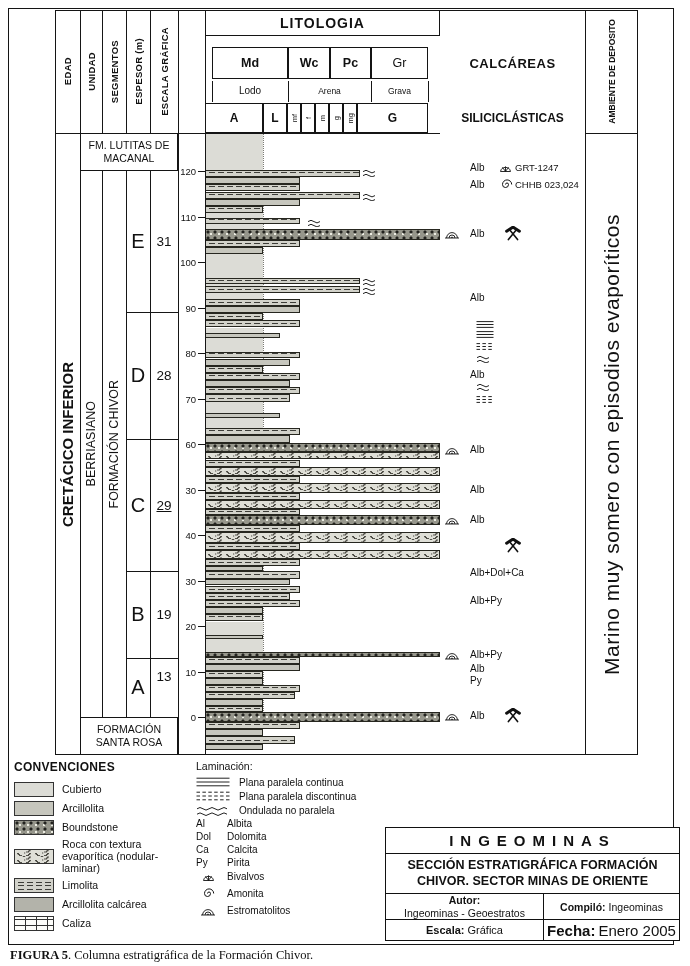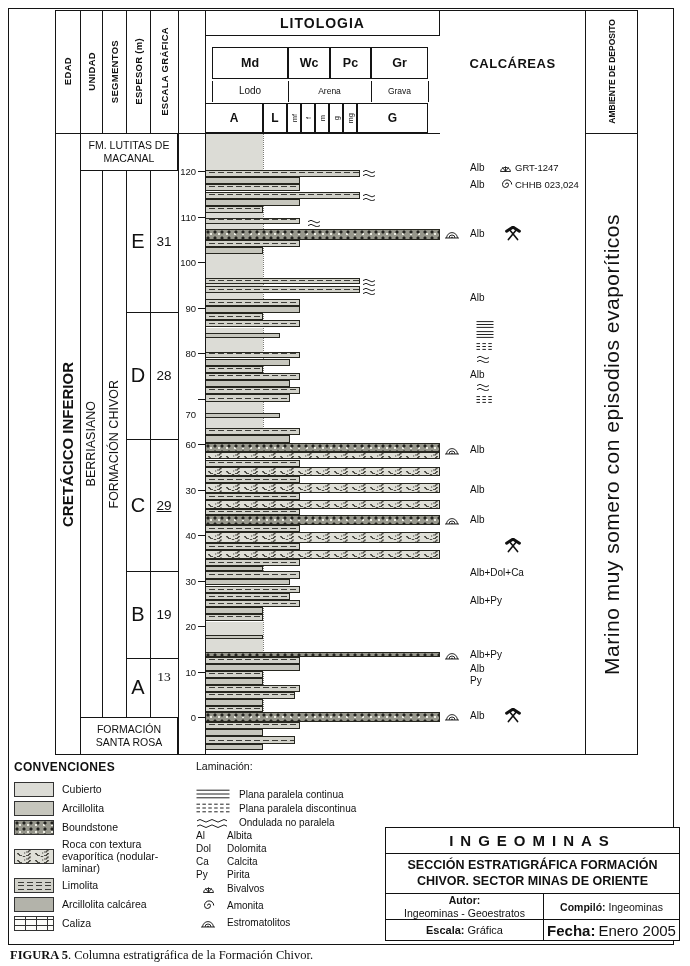--- a/index.html
+++ b/index.html
@@ -28,21 +28,21 @@
   #dotline{position:absolute;left:263px;top:133px;width:0;height:584px;border-left:1px dotted #7a7a74;z-index:2}
   .sym{position:absolute;z-index:4;line-height:0}
   .ann-label{position:absolute;z-index:4;font-size:10px;white-space:nowrap}
   .ann-note{font-size:9.5px}
   .ticklab{position:absolute;width:20px;text-align:right;font-size:9.5px;z-index:4}
   .segletter{position:absolute;left:126px;width:24px;font-size:20px;z-index:4}
   .segthick{position:absolute;left:150px;width:28px;font-size:13.5px;z-index:4}
   
   #conv{position:absolute;left:14px;top:760px;width:180px}
   .lg-title{font-size:12px;font-weight:bold;letter-spacing:.3px;margin-bottom:8px}
-  .lg-title2{font-size:10.5px;margin-bottom:16px}
+  .lg-title2{font-size:10.5px;margin-bottom:4px}
   .conv-row{display:flex;align-items:center;gap:8px;margin-bottom:4px}
   .swatch{width:40px;height:15px;border:1px solid #333;flex:0 0 auto}
   .conv-row .lab{font-size:10.5px;line-height:1.12}
   #lam{position:absolute;left:196px;top:760px;width:188px}
   .lam-row{display:flex;align-items:center;gap:7px;margin-bottom:2px;font-size:10px}
   .lgsym{width:36px;flex:0 0 auto;line-height:0}
   .ab{width:24px;flex:0 0 auto}
   .lgicon{width:24px;flex:0 0 auto;display:flex;justify-content:center;line-height:0}
   
   #tblock{position:absolute;left:385px;top:827px;width:295px;height:114px;border:1.5px solid #111;display:flex;flex-direction:column;background:#fff}
@@ -92,21 +92,21 @@
       <span>ESPESOR (m)</span>
     </div>
   <div class="vt hc" style="left:150px;top:10px;width:28px;height:123px">
       <span>ESCALA GRÁFICA</span>
     </div>
 
   <div class="box cell" style="left:205px;top:10px;width:235px;height:26px;font-size:14px;font-weight:bold;letter-spacing:1px">LITOLOGIA</div>
   <div class="gcell" style="left:212px;top:47px;width:76px;height:32px;font-size:12.5px;font-weight:bold">Md</div>
   <div class="gcell" style="left:288px;top:47px;width:42px;height:32px;font-size:12.5px;font-weight:bold">Wc</div>
   <div class="gcell" style="left:330px;top:47px;width:41px;height:32px;font-size:12.5px;font-weight:bold">Pc</div>
-  <div class="gcell" style="left:371px;top:47px;width:57px;height:32px;font-size:12.5px;font-weight:bold">Gr</div>
+  <div class="gcell" style="left:371px;top:47px;width:57px;height:32px;font-size:12.5px;font-weight:normal">Gr</div>
   <div class="line" style="left:212px;top:81px;width:1px;height:21px"></div>
   <div class="line" style="left:288px;top:81px;width:1px;height:21px"></div>
   <div class="line" style="left:371px;top:81px;width:1px;height:21px"></div>
   <div class="line" style="left:428px;top:81px;width:1px;height:21px"></div>
   <div class="abs cell" style="left:212px;top:84px;width:76px;height:13px;font-size:10px">Lodo</div>
   <div class="abs cell" style="left:288px;top:84px;width:83px;height:13px;font-size:8.5px">Arena</div>
   <div class="abs cell" style="left:371px;top:84px;width:57px;height:13px;font-size:8.5px">Grava</div>
   <div class="gcell" style="left:205px;top:103px;width:58px;height:30px;font-size:12px;font-weight:bold">A</div>
   <div class="gcell" style="left:263px;top:103px;width:24px;height:30px;font-size:12px;font-weight:bold">L</div>
   <div class="gcell gsm" style="left:287px;top:103px;width:14px;height:30px">
@@ -119,20 +119,21 @@
       <span>m</span>
     </div>
   <div class="gcell gsm" style="left:329px;top:103px;width:14px;height:30px">
       <span>g</span>
     </div>
   <div class="gcell gsm" style="left:343px;top:103px;width:14px;height:30px">
       <span>mg</span>
     </div>
   <div class="gcell" style="left:357px;top:103px;width:71px;height:30px;font-size:12px;font-weight:bold">G</div>
   <div class="abs cell" style="left:440px;top:48px;width:145px;height:30px;font-size:13px;font-weight:bold;letter-spacing:.5px">CALCÁREAS</div>
+  <div class="abs cell" style="left:440px;top:104px;width:145px;height:28px;font-size:12px;font-weight:bold">SILICICLÁSTICAS</div>
   <div class="vt" style="left:585px;top:10px;width:53px;height:123px">
       <span style="font-size:8.5px;font-weight:bold">AMBIENTE DE DEPOSITO</span>
     </div>
 
   <div class="vt" style="left:55px;top:133px;width:25px;height:622px">
       <span style="font-size:15px;font-weight:bold">CRETÁCICO INFERIOR</span>
     </div>
   <div class="vt" style="left:80px;top:171px;width:22px;height:546px">
       <span style="font-size:12.5px">BERRIASIANO</span>
     </div>
@@ -364,21 +365,21 @@
     <div class="ticklab" style="left: 176px; top: 621px;">20</div>
     <div class="line" style="left: 198px; top: 580.5px; width: 7px; height: 1px;"></div>
     <div class="ticklab" style="left: 176px; top: 575.5px;">30</div>
     <div class="line" style="left: 198px; top: 535px; width: 7px; height: 1px;"></div>
     <div class="ticklab" style="left: 176px; top: 530px;">40</div>
     <div class="line" style="left: 198px; top: 489.5px; width: 7px; height: 1px;"></div>
     <div class="ticklab" style="left: 176px; top: 484.5px;">30</div>
     <div class="line" style="left: 198px; top: 444px; width: 7px; height: 1px;"></div>
     <div class="ticklab" style="left: 176px; top: 439px;">60</div>
     <div class="line" style="left: 198px; top: 398.5px; width: 7px; height: 1px;"></div>
-    <div class="ticklab" style="left: 176px; top: 393.5px; margin-top: 15px;">70</div>
+    <div class="ticklab" style="left: 176px; top: 393.5px;">70</div>
     <div class="line" style="left: 198px; top: 353px; width: 7px; height: 1px;"></div>
     <div class="ticklab" style="left: 176px; top: 348px;">80</div>
     <div class="line" style="left: 198px; top: 307.5px; width: 7px; height: 1px;"></div>
     <div class="ticklab" style="left: 176px; top: 302.5px;">90</div>
     <div class="line" style="left: 198px; top: 262px; width: 7px; height: 1px;"></div>
     <div class="ticklab" style="left: 176px; top: 257px;">100</div>
     <div class="line" style="left: 198px; top: 216.5px; width: 7px; height: 1px;"></div>
     <div class="ticklab" style="left: 176px; top: 211.5px;">110</div>
     <div class="line" style="left: 198px; top: 171px; width: 7px; height: 1px;"></div>
     <div class="ticklab" style="left: 176px; top: 166px;">120</div>
@@ -388,21 +389,21 @@
     <div class="cell segletter" style="top: 312.1px; height: 127.3px;">D</div>
     <div class="cell segthick" style="top: 312.1px; height: 127.3px;">28</div>
     <div class="line" style="left: 126px; top: 439.4px; width: 52px; height: 1px;"></div>
     <div class="cell segletter" style="top: 439.4px; height: 132px;">C</div>
     <div class="cell segthick" style="top: 439.4px; height: 132px; text-decoration: underline;">29</div>
     <div class="line" style="left: 126px; top: 571.4px; width: 52px; height: 1px;"></div>
     <div class="cell segletter" style="top: 571.4px; height: 86.5px;">B</div>
     <div class="cell segthick" style="top: 571.4px; height: 86.5px;">19</div>
     <div class="line" style="left: 126px; top: 657.9px; width: 52px; height: 1px;"></div>
     <div class="cell segletter" style="top: 657.9px; height: 59.1px;">A</div>
-    <div class="cell segthick" style="top: 647px; height: 59.1px; font-family: Liberation Serif, serif;">13</div>
+    <div class="cell segthick" style="top: 647px; height: 59.1px;">13</div>
     <div class="line" style="left: 126px; top: 717px; width: 52px; height: 1px;"></div>
     <div class="sym" style="left: 362px; top: 167.9px;"><svg width="18" height="9" viewBox="0 0 18 9">
         <path d="M1 3.6 q3 -2.6 6 0 t6 0" fill="none" stroke="#222" stroke-width="1"></path>
         <path d="M1 7.6 q3 -2.6 6 0 t6 0" fill="none" stroke="#222" stroke-width="1"></path>
       </svg></div>
     <div class="sym" style="left: 362px; top: 192px;"><svg width="18" height="9" viewBox="0 0 18 9">
         <path d="M1 3.6 q3 -2.6 6 0 t6 0" fill="none" stroke="#222" stroke-width="1"></path>
         <path d="M1 7.6 q3 -2.6 6 0 t6 0" fill="none" stroke="#222" stroke-width="1"></path>
       </svg></div>
     <div class="sym" style="left: 307px; top: 218px;"><svg width="18" height="9" viewBox="0 0 18 9">

